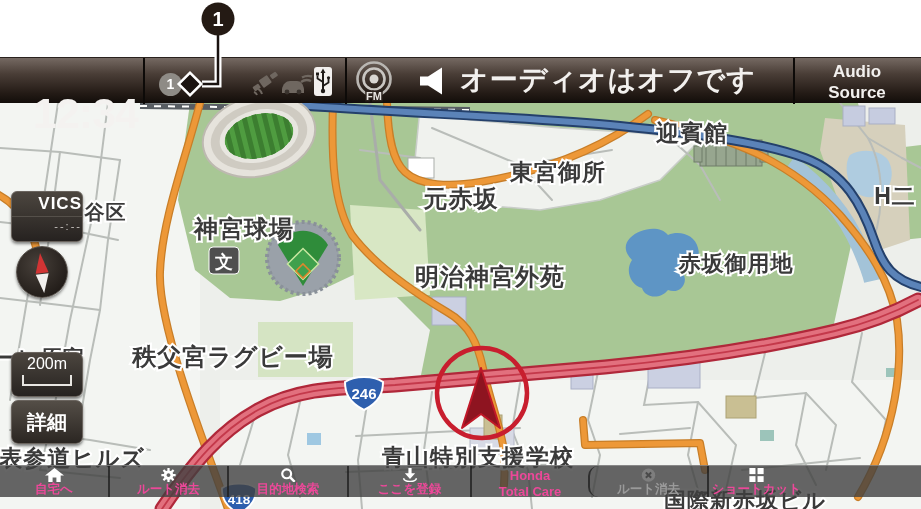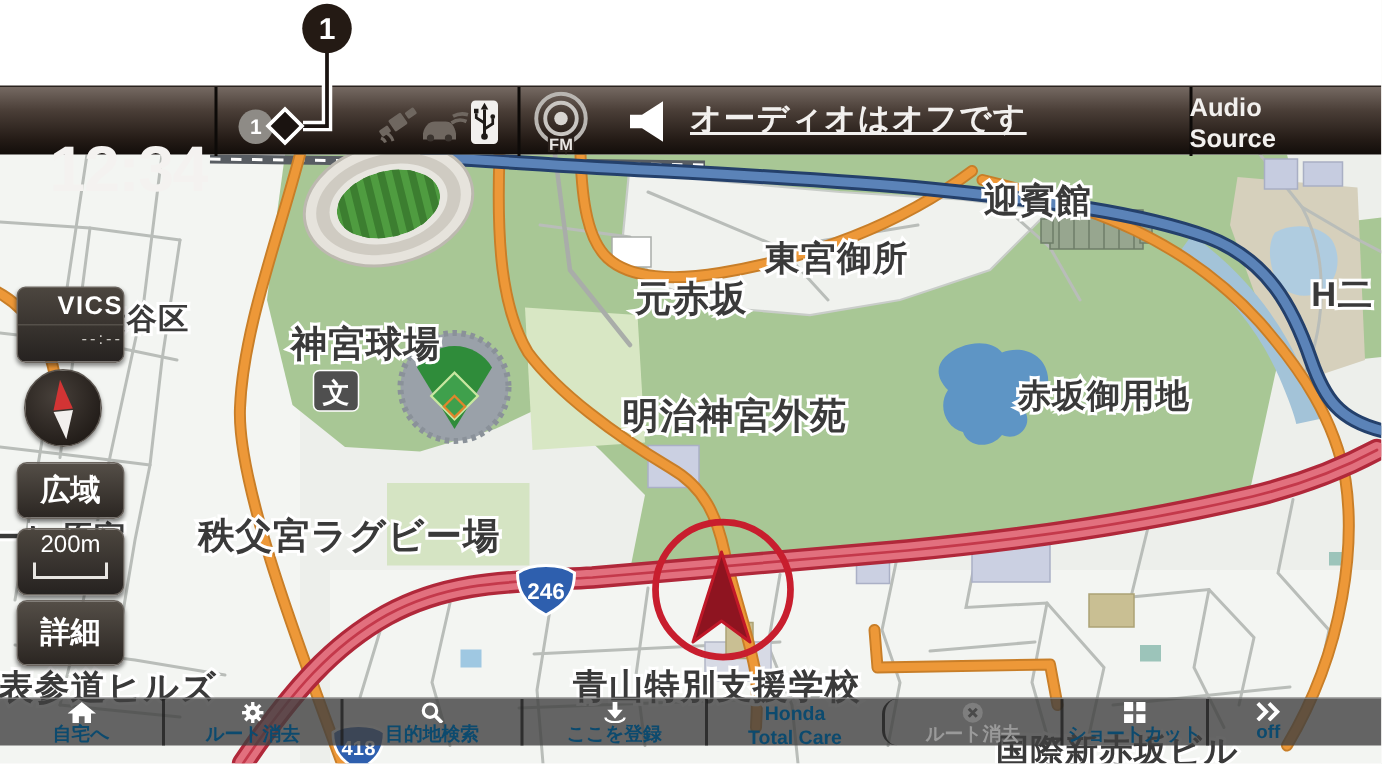--- a/index.html
+++ b/index.html
@@ -10,23 +10,23 @@
   
   #topbar{position:absolute;left:0;top:57px;width:921px;height:46px;z-index:30;
           background:linear-gradient(180deg,#756962 0%,#4a3e37 35%,#241b16 78%,#120d0a 100%);
           border-top:1px solid #2a221e;box-sizing:border-box;}
   .vdiv{position:absolute;top:0;width:2px;height:46px;background:#0d0a08;}
   #clock{position:absolute;left:6px;top:0;width:132px;height:46px;line-height:44px;text-align:right;
          font-size:43px;font-weight:bold;color:#f4f2f0;letter-spacing:-1px;margin-top:33px;}
   .badge-circle{position:absolute;left:159px;top:15px;width:23px;height:23px;border-radius:50%;
          background:#8e8b86;color:#fff;font-size:14px;font-weight:bold;text-align:center;line-height:23px;}
   #audio-status{position:absolute;left:460px;top:0;height:46px;line-height:44px;
-         color:#f2f0ee;font-size:21px;font-weight:600;letter-spacing:1px;text-decoration:underline;}
+         color:#f2f0ee;font-size:28px;font-weight:600;letter-spacing:1px;}
   #audio-source{position:absolute;left:793px;top:0;width:128px;height:46px;color:#f2f0ee;
-         font-size:17px;font-weight:bold;text-align:left;line-height:1.25;padding-top:3px;box-sizing:border-box;cursor:pointer;}
+         font-size:17px;font-weight:bold;text-align:center;line-height:1.25;padding-top:3px;box-sizing:border-box;cursor:pointer;}
   .tb-icon{position:absolute;}
 
   
   #callout{position:absolute;left:0;top:0;width:921px;height:103px;z-index:40;pointer-events:none;}
 
   
   .mapctl{position:absolute;z-index:20;box-sizing:border-box;color:#fff;}
   #vics{left:11px;top:191px;width:72px;height:51px;border-radius:6px;border:1px solid #6a645e;
         background:linear-gradient(180deg,#4c463f,#262220);box-shadow:0 2px 3px rgba(0,0,0,.45);text-align:right;}
   #vics .t{font-size:17px;font-weight:bold;letter-spacing:1px;margin-top:2px;}
@@ -41,21 +41,21 @@
   #scalebox{left:11px;top:352px;width:72px;height:45px;border-radius:7px;border:1px solid #6a645e;
         background:linear-gradient(180deg,#4c463f,#262220);text-align:center;box-shadow:0 2px 3px rgba(0,0,0,.5);}
   #scalebox .s{font-size:16px;font-weight:normal;margin-top:2px;}
   #scalebox .bracket{width:46px;height:9px;margin:2px auto 0;border-left:2px solid #e8e6e2;
         border-right:2px solid #e8e6e2;border-bottom:2px solid #e8e6e2;}
 
   
   #bottombar{position:absolute;left:0;top:465px;width:921px;height:32px;z-index:30;display:flex;
         background:rgba(64,64,64,0.80);border-top:1px solid rgba(165,165,165,0.55);box-sizing:border-box;}
   .bbtn{height:100%;display:flex;flex-direction:column;align-items:center;justify-content:flex-start;
-        color:#0c4a6e;box-sizing:border-box;border-left:2px solid rgba(28,28,28,0.75);cursor:pointer;padding-top:2px;}
+        color:#ec4899;box-sizing:border-box;border-left:2px solid rgba(28,28,28,0.75);cursor:pointer;padding-top:2px;}
   .bbtn:first-child{border-left:none;}
   .bbtn .lbl{font-size:12.5px;font-weight:bold;line-height:1.1;margin-top:1px;white-space:nowrap;}
   .bbtn.disabled{color:#9a9a9a;cursor:default;}
   .bbtn .two{font-size:13px;font-weight:bold;line-height:1.15;text-align:center;margin-top:1px;}
 </style>
 </head>
 <body>
 
 <div id="screen">
 
@@ -304,21 +304,20 @@
 
   <div id="compass" class="mapctl">
     <svg width="50" height="50" viewBox="0 0 50 50">
       <g transform="rotate(-6 25 25)">
         <polygon points="25,6 18.5,26 31.5,26" fill="#d23434"></polygon>
         <polygon points="18.5,27 31.5,27 25,46" fill="#f2f0ee"></polygon>
       </g>
     </svg>
   </div>
 
-  <div id="btn-wide" class="mapctl zoombtn">広域</div>
 
   <div id="scalebox" class="mapctl">
     <div class="s">200m</div>
     <div class="bracket"></div>
   </div>
 
   <div id="btn-detail" class="mapctl zoombtn">詳細</div>
 
   <div id="bottombar">
 
@@ -380,21 +379,15 @@
         <g fill="#fff">
           <rect x="0" y="0" width="6" height="6"></rect>
             <rect x="8" y="0" width="6" height="6"></rect>
           <rect x="0" y="8" width="6" height="6"></rect>
             <rect x="8" y="8" width="6" height="6"></rect>
         </g>
       </svg>
       <div class="lbl">ショートカット</div>
     </div>
 
-    <div class="bbtn" style="width:81px;">
-      <svg width="17" height="13" viewBox="0 0 17 14">
-        <path d="M1,1 L7,7 L1,13 M9,1 L15,7 L9,13" stroke="#fff" stroke-width="2.8" fill="none"></path>
-      </svg>
-      <div class="lbl">off</div>
-    </div>
   </div>
 
 </div>
 
 </body></html>

